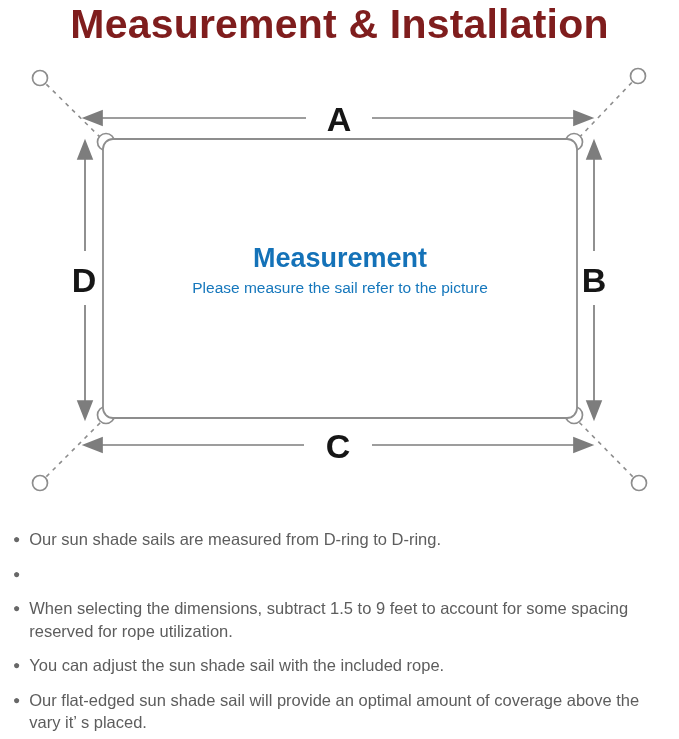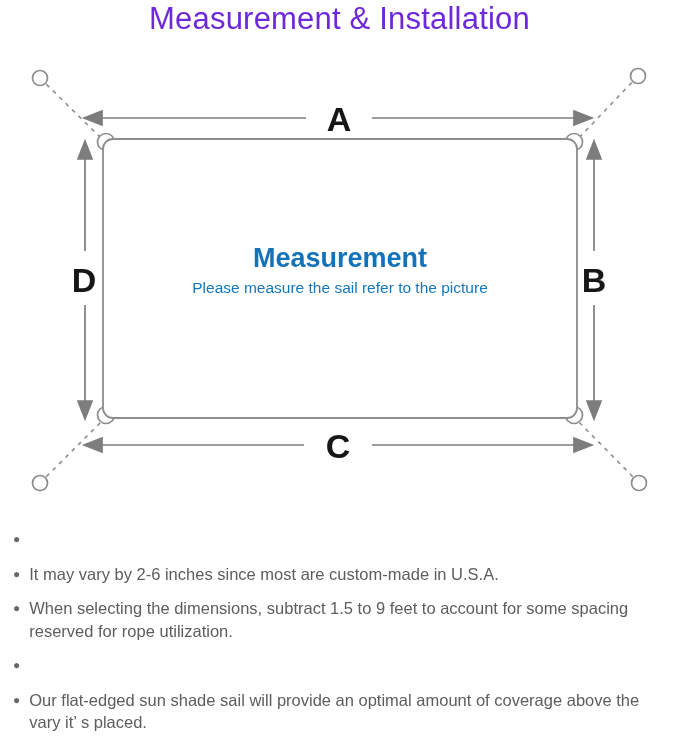--- a/index.html
+++ b/index.html
@@ -13,23 +13,23 @@
     height: 739px;
     font-family: "Liberation Sans", sans-serif;
     overflow: hidden;
   }
   .page-title {
     position: absolute;
     top: 1px;
     left: 0;
     width: 100%;
     text-align: center;
-    font-size: 31px;
-    font-weight: normal;
-    color: #6d28d9;
+    font-size: 41px;
+    font-weight: bold;
+    color: #7f1d1d;
     margin: 0;
     letter-spacing: 0.2px;
   }
   .diagram-wrap {
     position: absolute;
     top: 55px;
     left: 0;
     width: 679px;
     height: 460px;
   }
@@ -132,29 +132,30 @@
     <text x="84" y="237" text-anchor="middle" class="diagram-label">D</text>
 
     <text x="340" y="212" text-anchor="middle" class="center-title">Measurement</text>
     <text x="340" y="238" text-anchor="middle" class="center-sub">Please measure the sail refer to the picture</text>
   </svg>
 </div>
 
 <ul class="notes">
   <li class="note">
     <span class="bullet">●</span>
+    <span>Our sun shade sails are measured from D-ring to D-ring.</span>
   </li>
   <li class="note">
     <span class="bullet">●</span>
-    <span>It may vary by 2-6 inches since most are custom-made in U.S.A.</span>
   </li>
   <li class="note">
     <span class="bullet">●</span>
     <span>When selecting the dimensions, subtract 1.5 to 9 feet to account for some spacing reserved for rope utilization.</span>
   </li>
   <li class="note">
     <span class="bullet">●</span>
+    <span>You can adjust the sun shade sail with the included rope.</span>
   </li>
   <li class="note">
     <span class="bullet">●</span>
     <span>Our flat-edged sun shade sail will provide an optimal amount of coverage above the vary it’ s placed.</span>
   </li>
 </ul>
 
 </body></html>

